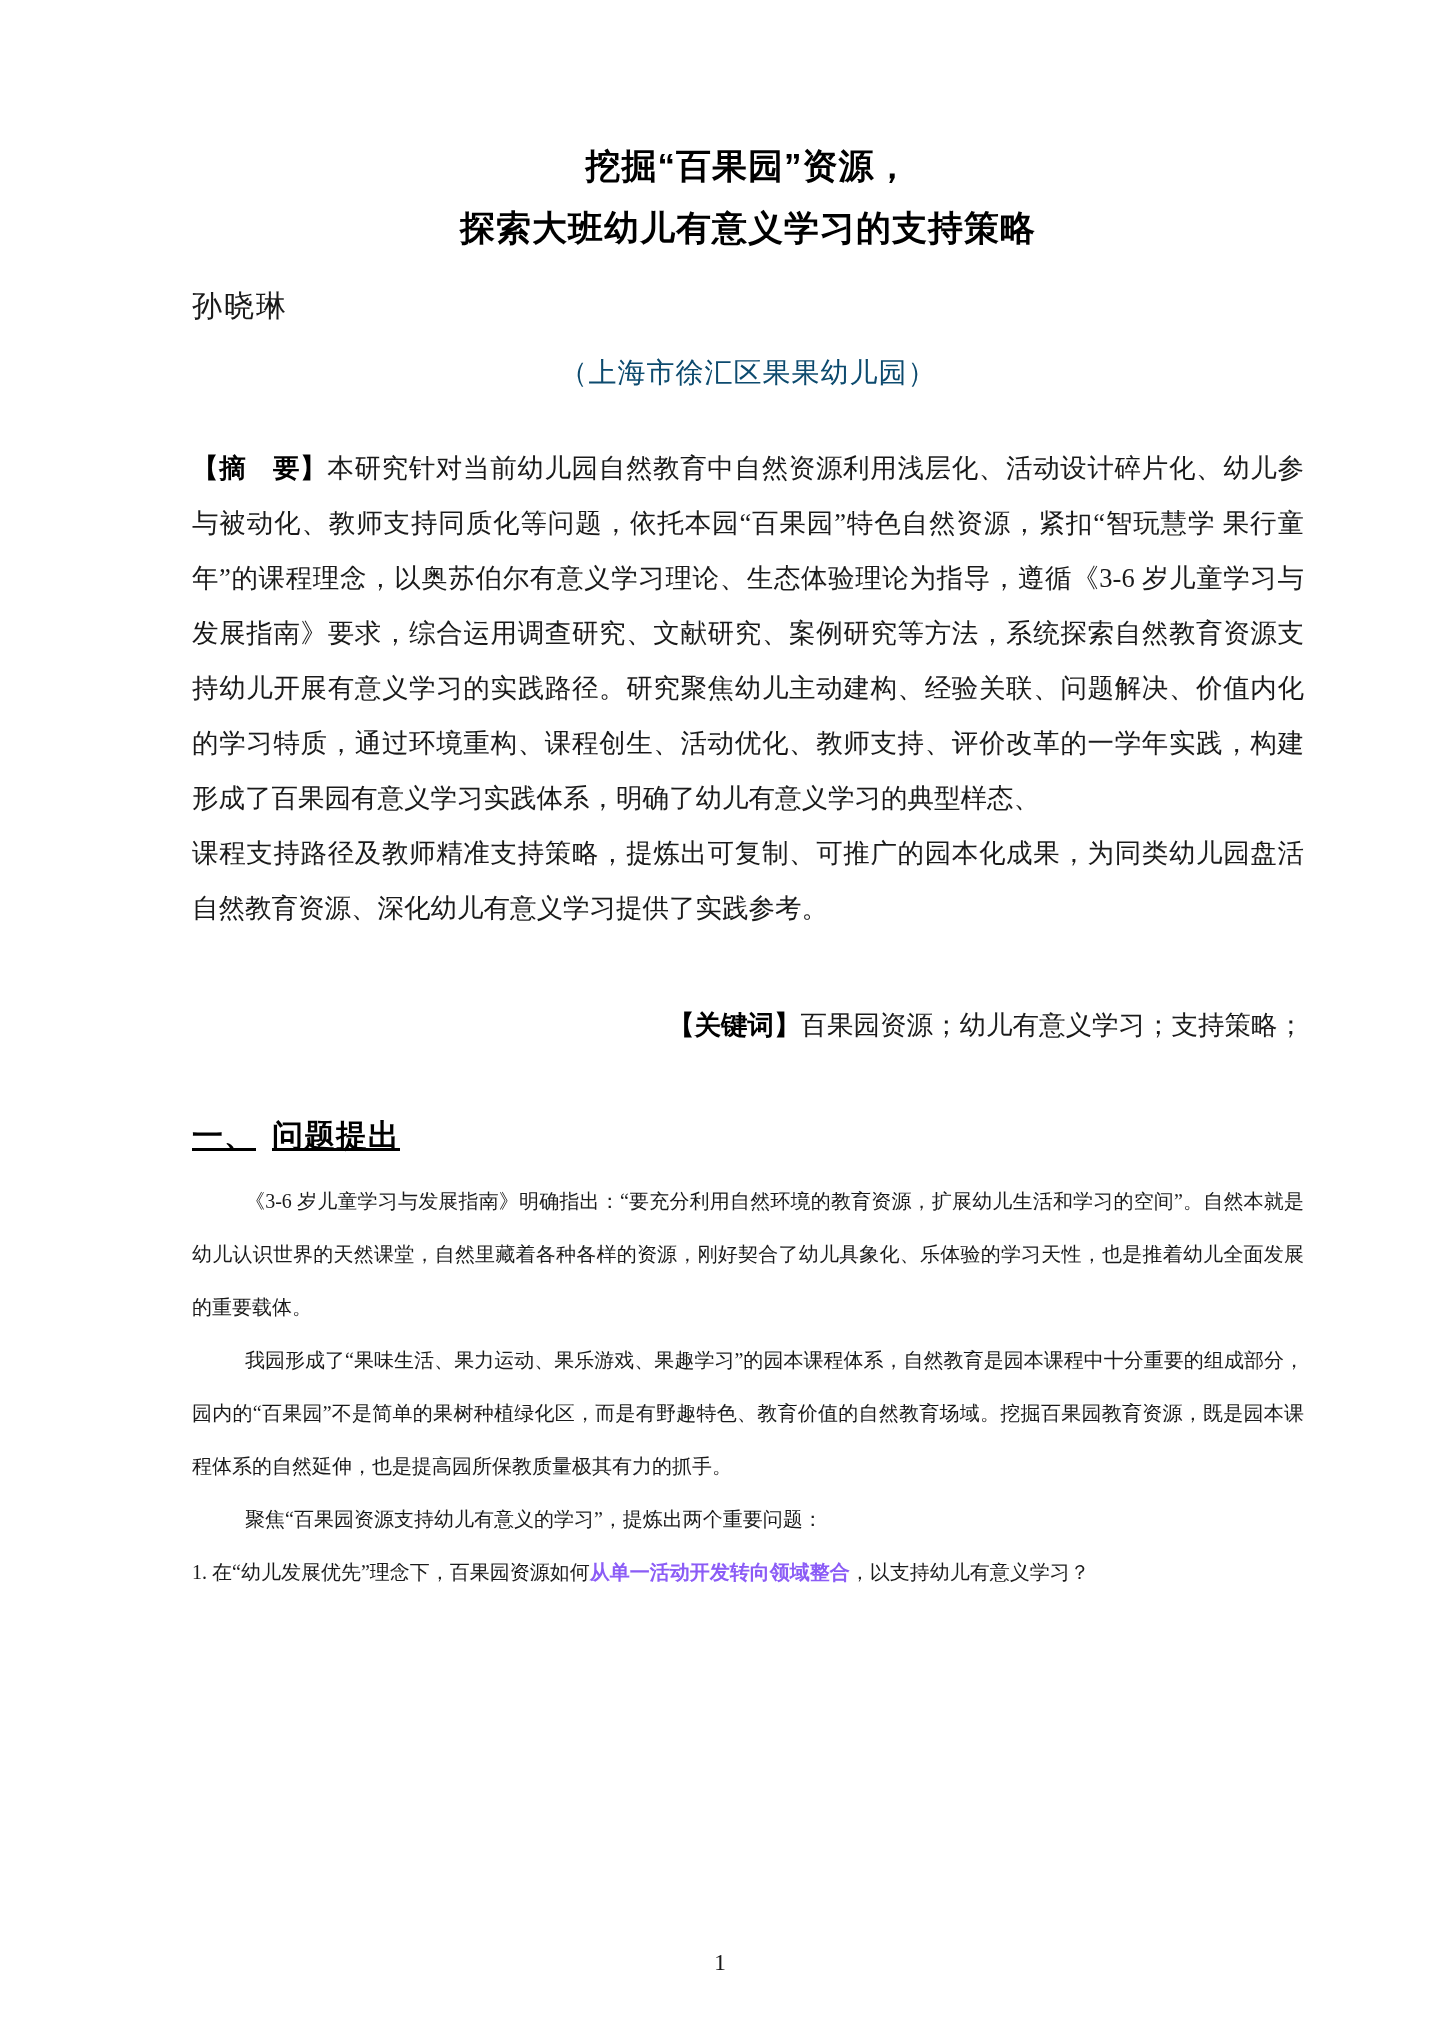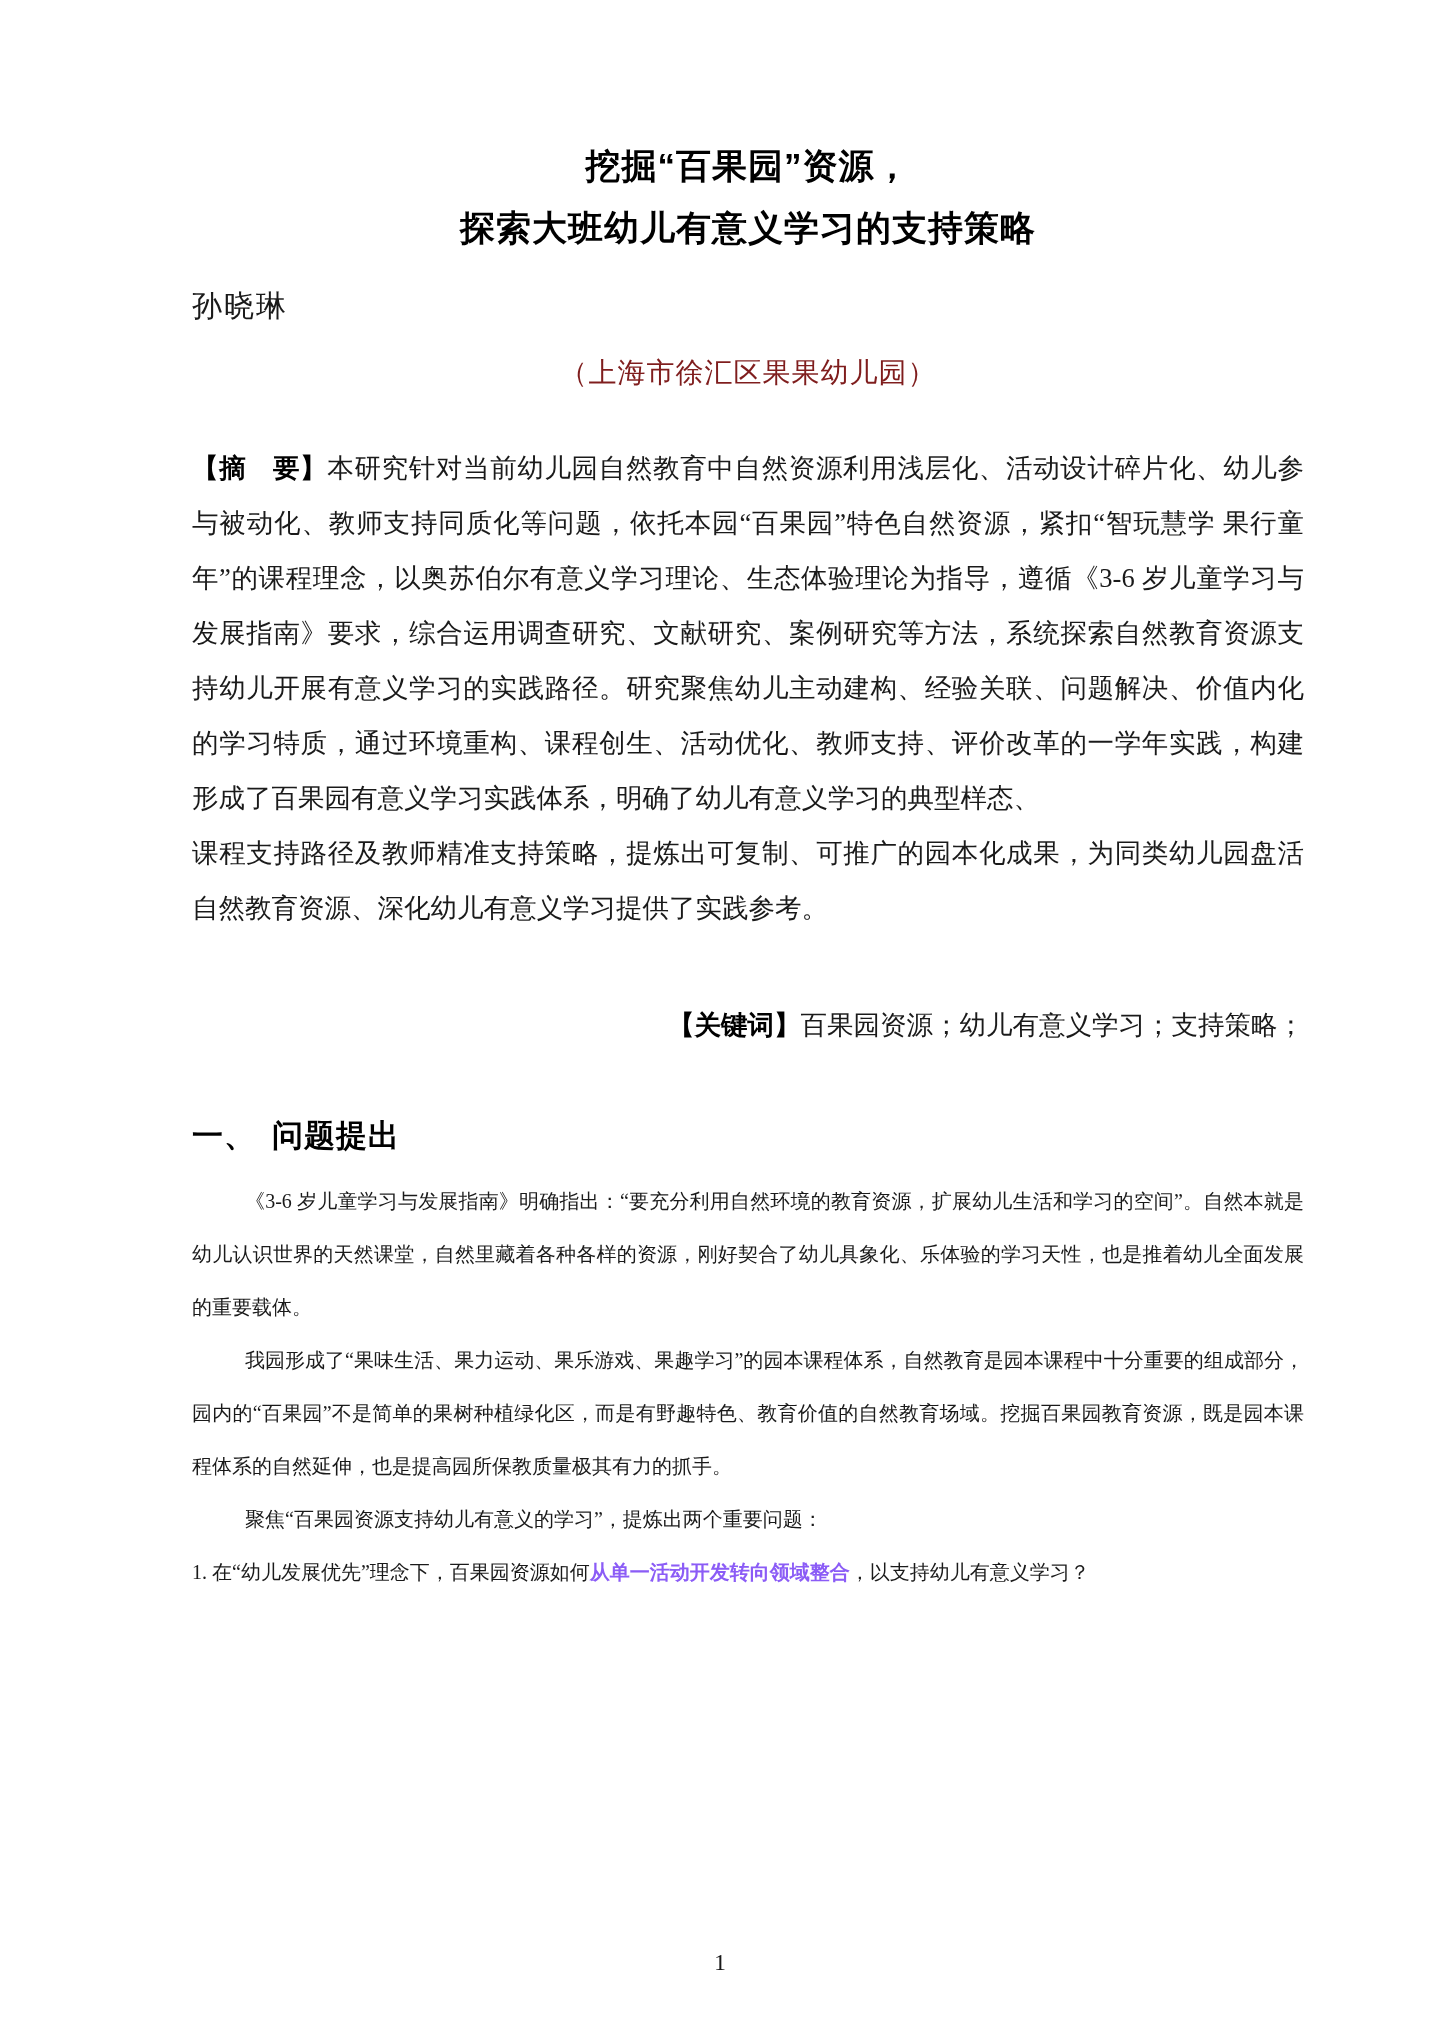--- a/index.html
+++ b/index.html
@@ -48,21 +48,21 @@
     line-height: 46px;
     letter-spacing: 2px;
     color: #1a1a1a;
   }
   .affiliation {
     margin-top: 22px;
     font-size: 28px;
     line-height: 44px;
     text-align: center;
     letter-spacing: 1px;
-    color: #7f1d1d;
+    color: #0c4a6e;
   }
 
   
   .abstract-block {
     margin-top: 46px;
     font-size: 26.5px;
     line-height: 55px;
     text-align: justify;
     text-justify: inter-ideograph;
     color: #1a1a1a;
@@ -93,20 +93,21 @@
 
   
   .section-heading {
     margin-top: 58px;
     font-family: "Liberation Sans", "DejaVu Sans", sans-serif;
     font-weight: bold;
     font-size: 31px;
     line-height: 50px;
     letter-spacing: 1px;
     color: #000000;
+    text-decoration: underline;
   }
   .heading-gap {
     display: inline-block;
     width: 16px;
   }
 
   
   .body-para {
     font-size: 20px;
     line-height: 53px;

